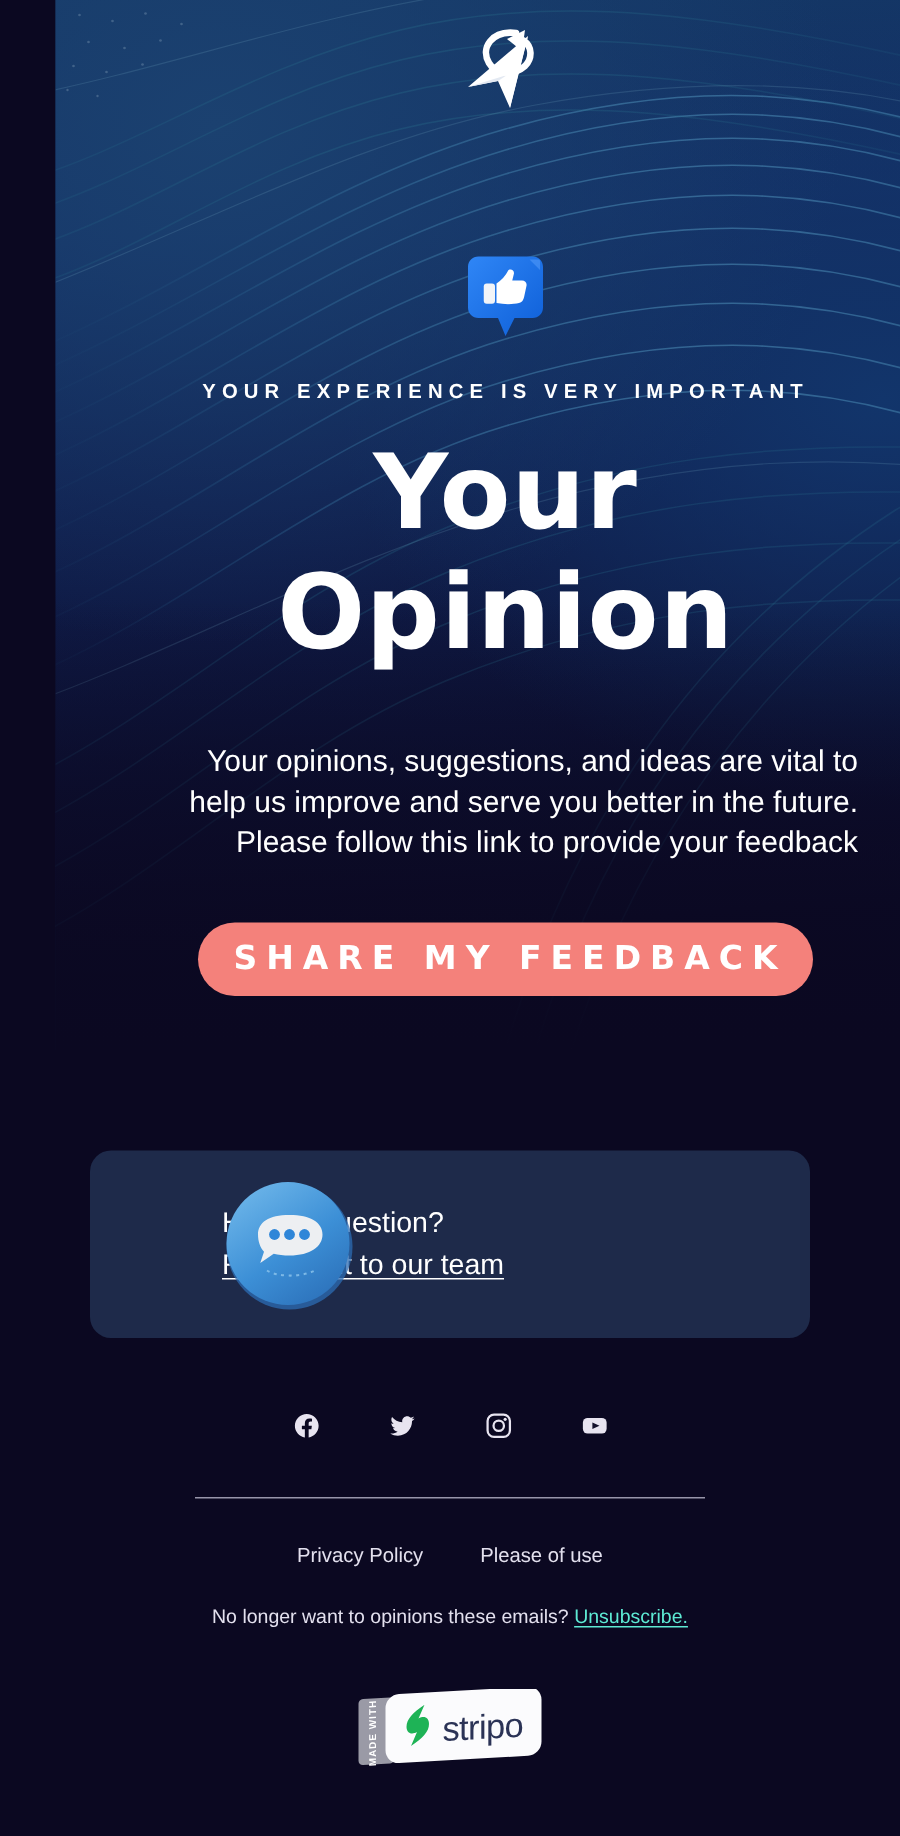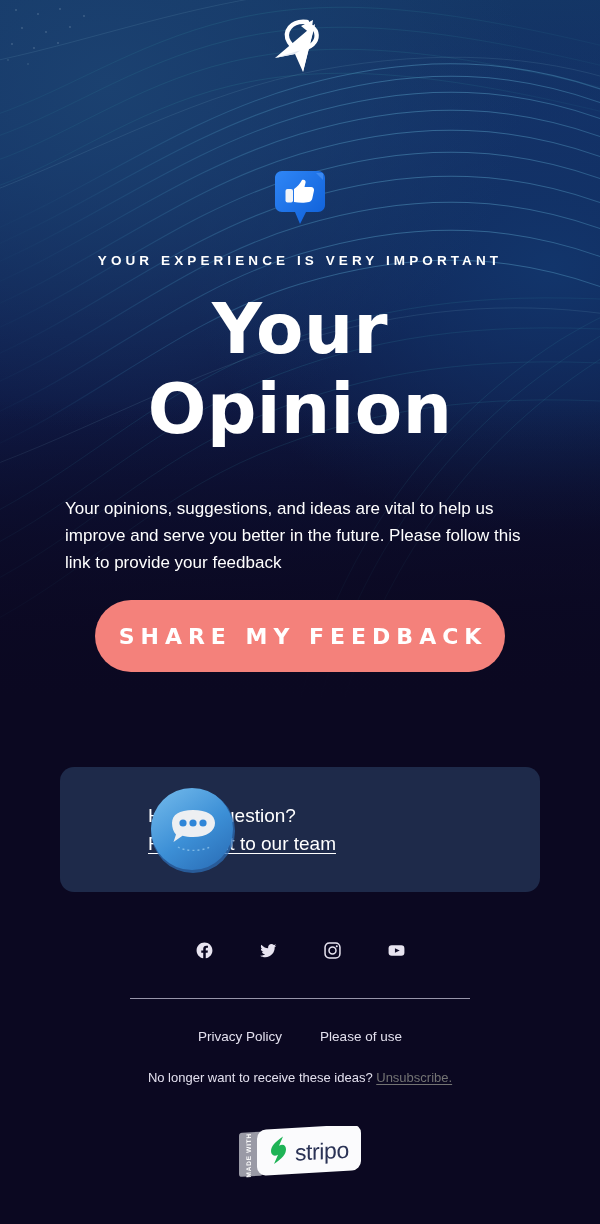--- a/index.html
+++ b/index.html
@@ -11,20 +11,21 @@
     font-family: "Liberation Sans", sans-serif;
     overflow: hidden;
   }
 
   .email {
     position: relative;
     width: 600px;
     height: 1224px;
     background: #0B0821;
     overflow: hidden;
+    padding-left: 37px;
   }
 
   
   .hero {
     position: relative;
     width: 600px;
     height: 700px;
     overflow: hidden;
     background:
       radial-gradient(120% 85% at 18% 12%, #1B4170 0%, rgba(27,65,112,0) 58%),
@@ -71,32 +72,32 @@
     text-align: center;
     letter-spacing: 0.5px;
     font-family: "DejaVu Sans", sans-serif;
     max-width: 470px;
   }
 
   .body-copy {
     margin-top: 46px;
     width: 470px;
     color: #FFFFFF;
-    font-size: 17px;
+    font-size: 20px;
     line-height: 27px;
-    text-align: left;
+    text-align: right;
   }
 
   .cta {
-    margin-top: 24px;
+    margin-top: 39px;
     display: inline-flex;
     align-items: center;
     justify-content: center;
     width: 410px;
-    height: 72px;
+    height: 49px;
     border: none;
     border-radius: 40px;
     background: #F4817B;
     color: #FFFFFF;
     font-size: 22px;
     font-weight: 700;
     letter-spacing: 6px;
     text-transform: uppercase;
     font-family: "DejaVu Sans", sans-serif;
     cursor: pointer;
@@ -166,21 +167,21 @@
     text-decoration: none;
     cursor: pointer;
   }
 
   .unsub-row {
     margin-top: 26px;
     color: #E3E0EE;
     font-size: 13px;
   }
   .unsub-link {
-    color: #737373;
+    color: #5eead4;
     text-underline-offset: 2px;
     cursor: pointer;
   }
 
   
   .stripo-badge {
     position: absolute;
     left: 237px; top: 1126px;
     width: 126px; height: 56px;
     cursor: pointer;
@@ -335,21 +336,21 @@
     </div>
 
     <div class="divider"></div>
 
     <div class="legal-links">
       <a class="legal-link" href="#">Privacy Policy</a>
       <a class="legal-link" href="#">Please of use</a>
     </div>
 
     <div class="unsub-row">
-      <span>No longer want to receive these ideas?</span>
+      <span>No longer want to opinions these emails?</span>
       <a class="unsub-link" href="#">Unsubscribe.</a>
     </div>
   </div>
 
   <svg class="stripo-badge" viewBox="0 0 126 56">
     <g transform="skewY(-3.2)">
       <rect x="2" y="7" width="24" height="44" rx="3" fill="#9A9AA6"></rect>
       <rect x="20" y="5" width="104" height="46" rx="9" fill="#FBFBFD"></rect>
       <text x="14" y="30" transform="rotate(-90 14 30)" text-anchor="middle" font-family="'Liberation Sans', sans-serif" font-size="6.6" font-weight="700" letter-spacing="0.7" fill="#FFFFFF">MADE WITH</text>
       <path d="M46 13 C38 18 34 22 34 27 C34 31 37 33 41 31 L37 40 C45 35 49 31 49 26 C49 22 46 20 42 22 Z" fill="#1EB356"></path>

